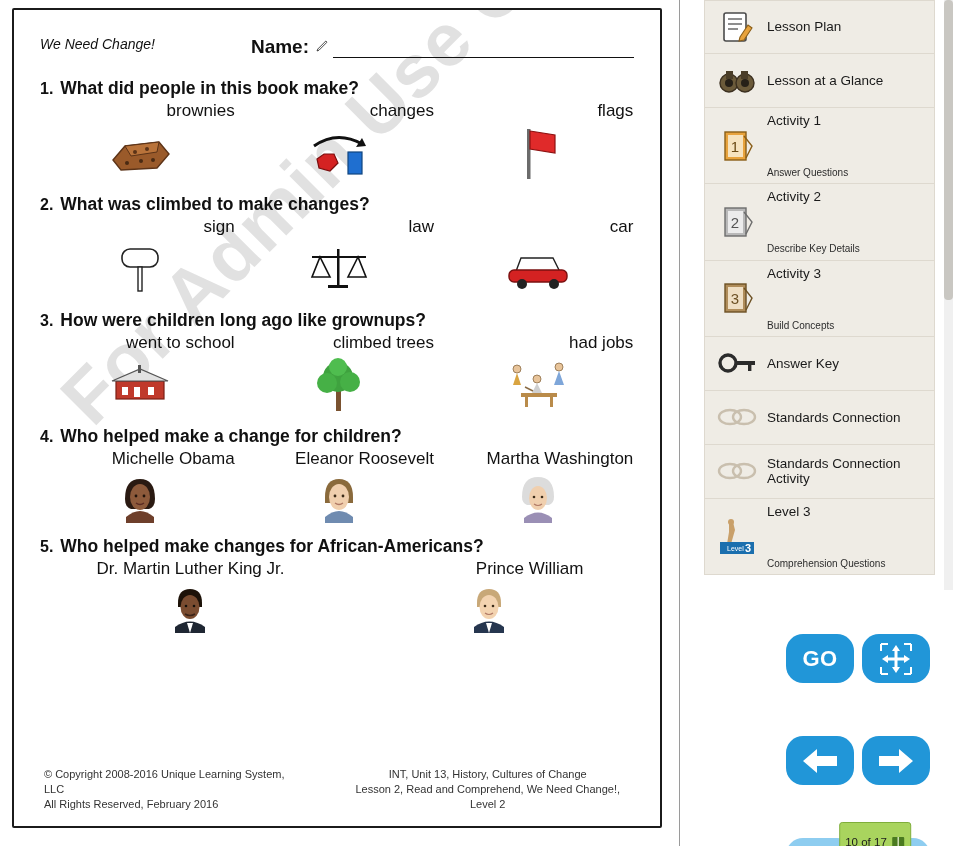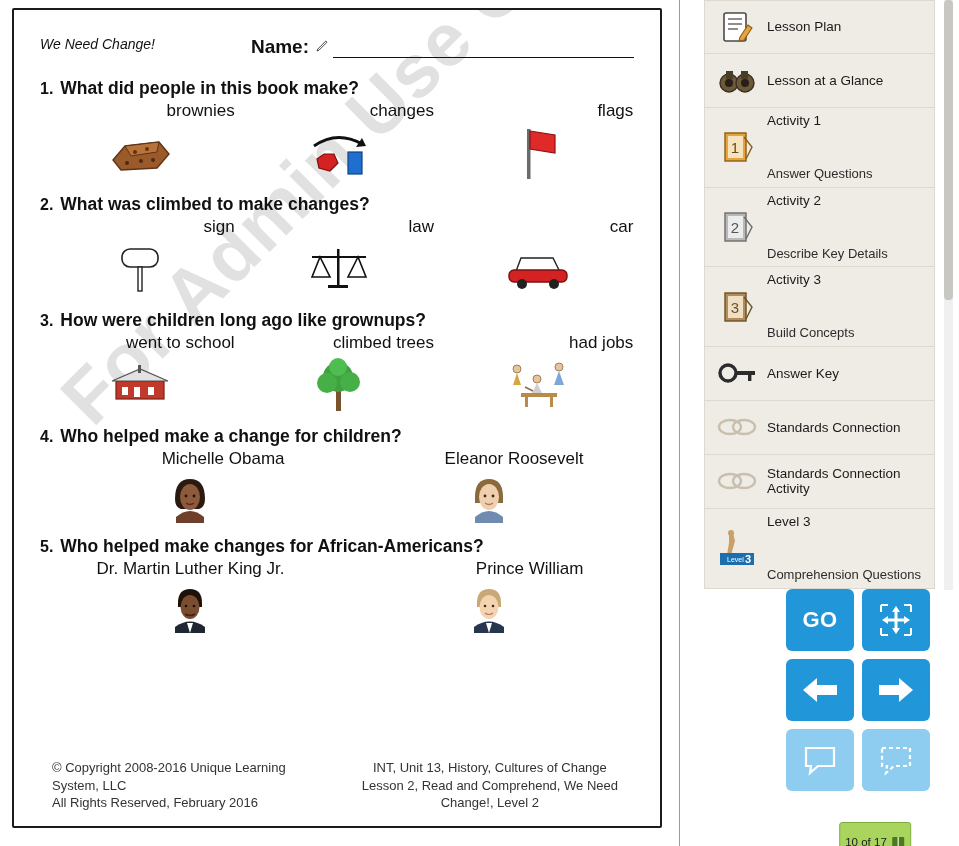--- a/index.html
+++ b/index.html
@@ -139,27 +139,27 @@
     height: 62px;
     display: flex;
     align-items: center;
     justify-content: center;
   }
   .q4 .choice-art, .q5 .choice-art { height: 56px; }
 
   .footer {
     position: absolute;
     bottom: 14px;
-    left: 12px;
+    left: 4px;
     right: 0;
     z-index: 6;
     display: flex;
     justify-content: space-between;
     padding: 0 26px;
-    font-size: 13px;
+    font-size: 11px;
     color: #333;
     line-height: 1.35;
   }
   .footer-right { text-align: center; margin-left: 43px; }
 
   
   .sidebar {
     position: relative;
     width: 279px;
     height: 840px;
@@ -193,21 +193,21 @@
     align-items: center;
     justify-content: center;
     margin-right: 8px;
   }
   .nav-text { line-height: 1.12; }
   .nav-title {
     font-size: 13.5px;
     color: #1a1a1a;
   }
   .nav-sub {
-    font-size: 13px;
+    font-size: 10px;
     color: #2c2c2c;
     margin-top: 39px;
   }
   .scrollbar-track {
     position: absolute;
     right: 6px;
     top: 0;
     width: 9px;
     height: 590px;
     background: #f0f0f0;
@@ -228,27 +228,28 @@
     top: 589px;
     width: 150px;
   }
   .pad-row {
     display: flex;
     gap: 8px;
     margin-bottom: 8px;
   }
   .pad-btn {
     width: 68px;
-    height: 62px;
-    border-radius: 6px;
+    height: 49px;
+    border-radius: 17px;
     background: #2196d8;
     display: flex;
     align-items: center;
     justify-content: center;
     cursor: pointer;
+    margin-top: 45px;
   }
   .pad-btn.light {
     background: #8ecdf0;
   }
   .go-text {
     color: #ffffff;
     font-size: 22px;
     font-weight: bold;
     letter-spacing: 0.5px;
   }
@@ -453,20 +454,33 @@
             <div class="choice">
               <div class="choice-label">Eleanor Roosevelt</div>
               <div class="choice-art">
                 <svg width="46" height="50" viewBox="0 0 46 50">
                   <path d="M9 24 Q9 6 23 6 Q37 6 37 24 L37 30 L9 30 Z" fill="#8a6a3c"></path>
                   <ellipse cx="23" cy="24" rx="10" ry="13" fill="#f0cfae"></ellipse>
                   <circle cx="19" cy="23" r="1.4" fill="#3a2a18"></circle>
                     <circle cx="27" cy="23" r="1.4" fill="#3a2a18"></circle>
                   <path d="M19 30 Q23 33 27 30" stroke="#b07a66" stroke-width="1.3" fill="none"></path>
                   <path d="M9 44 Q23 32 37 44 L37 50 L9 50 Z" fill="#6f8bb0"></path>
+                </svg>
+              </div>
+            </div>
+            <div class="choice">
+              <div class="choice-label">Martha Washington</div>
+              <div class="choice-art">
+                <svg width="46" height="50" viewBox="0 0 46 50">
+                  <path d="M7 24 Q7 4 23 4 Q39 4 39 24 Q39 30 34 32 L12 32 Q7 30 7 24 Z" fill="#dcdcdc"></path>
+                  <ellipse cx="23" cy="25" rx="9" ry="12" fill="#f0cfae"></ellipse>
+                  <circle cx="19" cy="24" r="1.3" fill="#3a2a18"></circle>
+                    <circle cx="27" cy="24" r="1.3" fill="#3a2a18"></circle>
+                  <path d="M19 31 Q23 34 27 31" stroke="#b07a66" stroke-width="1.2" fill="none"></path>
+                  <path d="M9 45 Q23 34 37 45 L37 50 L9 50 Z" fill="#9a8fb5"></path>
                 </svg>
               </div>
             </div>
           </div>
         </div>
 
         <div class="question q5">
           <div class="q-head">
             <span class="q-num">5.</span>
             <span>Who helped make changes for African-Americans?</span>

